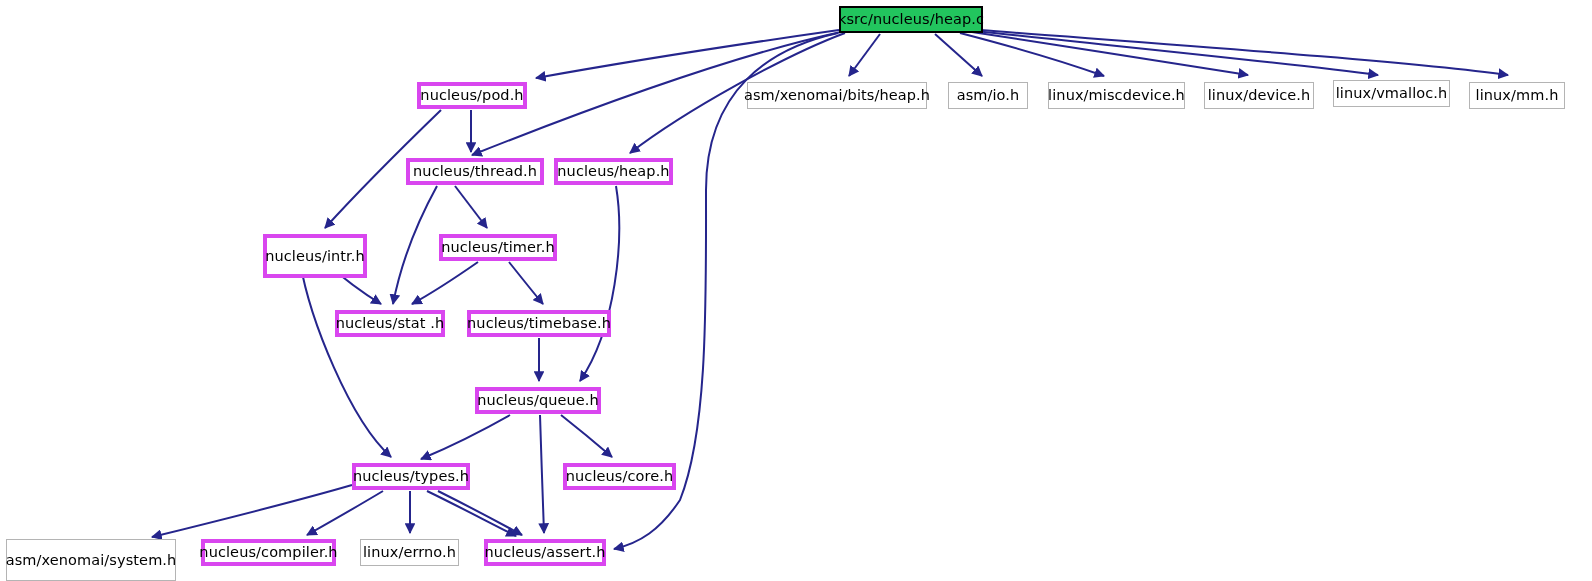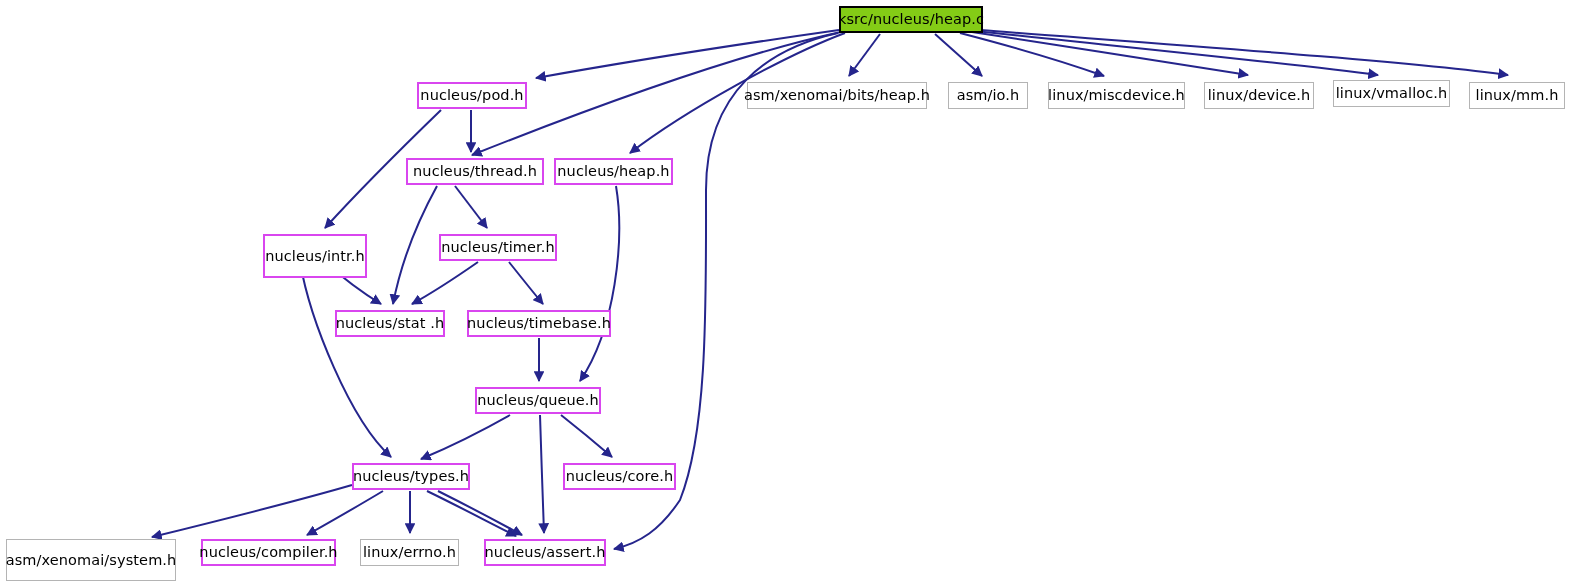--- a/index.html
+++ b/index.html
@@ -30,28 +30,28 @@
     align-items: center;
     justify-content: center;
     white-space: nowrap;
     background: #ffffff;
     font-size: 14.5px;
     color: #000000;
     letter-spacing: 0.1px;
     line-height: 1;
   }
   .node.internal {
-    border: 2px solid #d946ef;
+    border: 4px solid #d946ef;
   }
   .node.external {
     border: 1px solid #b4b4b4;
   }
   .node.root {
     border: 2px solid #000000;
-    background: #84cc16;
+    background: #22c55e;
   }
   .node-label {
     display: block;
     padding: 0 7px;
   }
 </style>
 </head>
 <body>
 
 <div id="graph-root">

